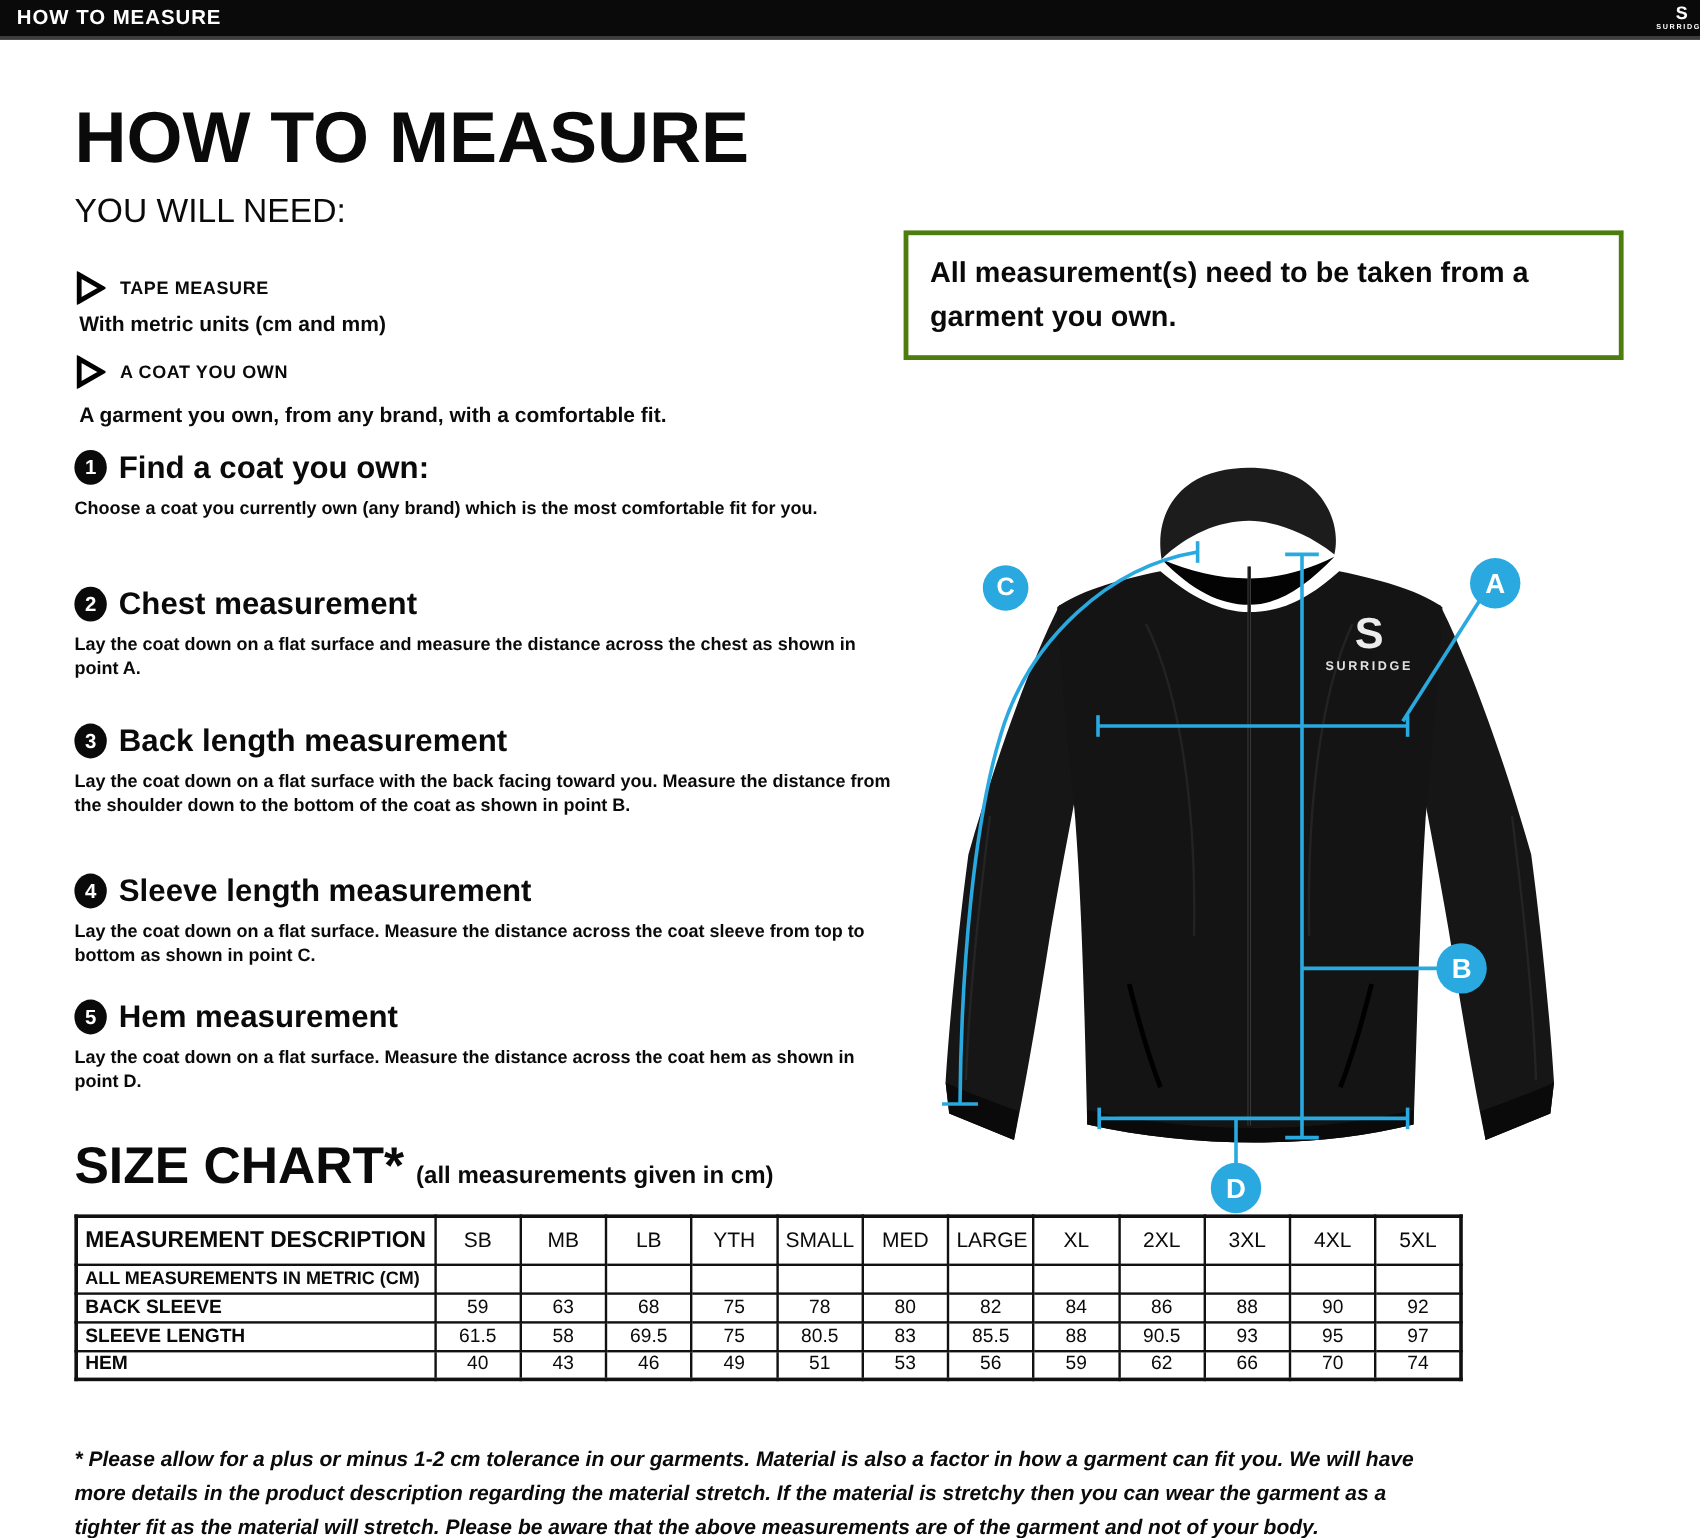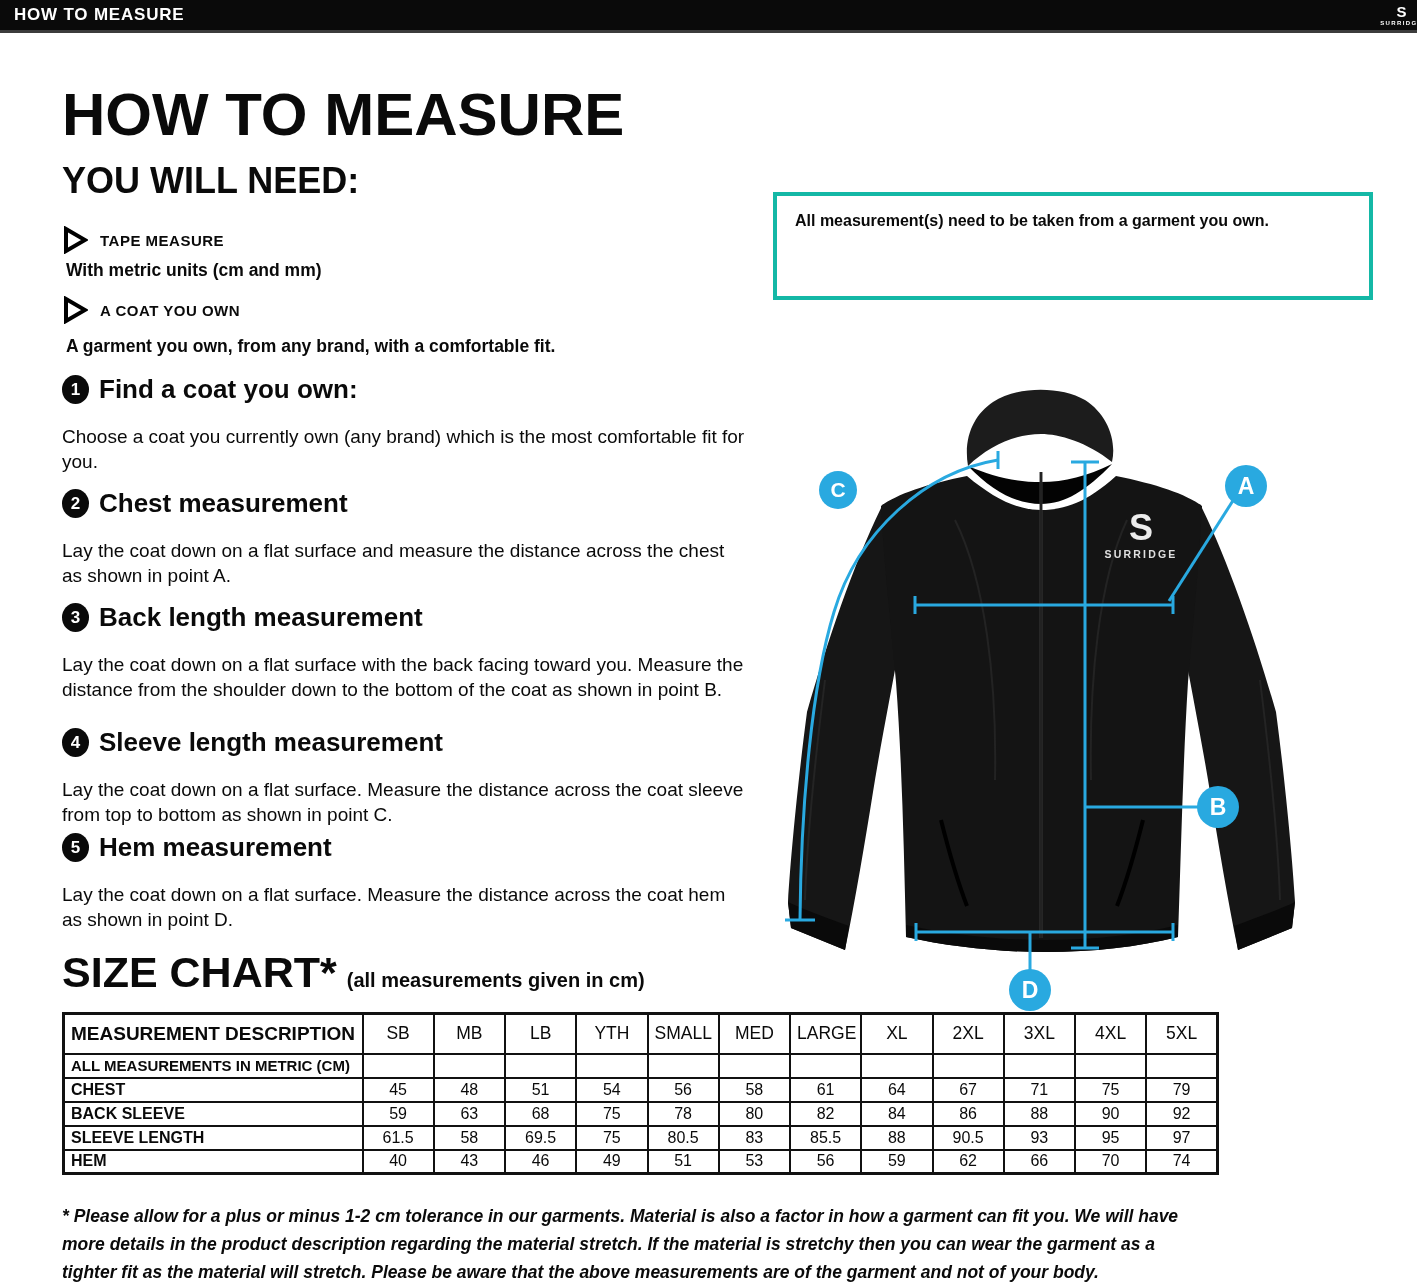--- a/index.html
+++ b/index.html
@@ -9,36 +9,36 @@
   
   .topbar{position:absolute;left:0;top:0;width:100%;height:33px;background:#0a0a0a;
           border-bottom:3px solid #3c3c3c;display:flex;align-items:center;justify-content:space-between;box-sizing:border-box;}
   .topbar-title{color:#fff;font-weight:bold;font-size:17px;letter-spacing:.8px;padding-left:14px;}
   .topbar-logo{display:flex;flex-direction:column;align-items:center;padding-right:18px;line-height:1;}
   .topbar-logo .s{color:#fff;font-weight:bold;font-size:15px;}
   .topbar-logo .w{color:#fff;font-weight:bold;font-size:6px;letter-spacing:1.4px;margin-top:1px;}
 
   
   .h1{position:absolute;left:62px;top:80px;font-size:60px;font-weight:bold;letter-spacing:0;}
-  .h2{position:absolute;left:62px;top:160px;font-size:36px;font-weight:bold;}
+  .h2{position:absolute;left:62px;top:160px;font-size:28px;font-weight:normal;}
 
   .req{position:absolute;left:62px;display:flex;align-items:center;gap:12px;}
   .req-label{font-size:15px;font-weight:bold;letter-spacing:.5px;}
   .req-desc{position:absolute;left:66px;font-size:17.5px;font-weight:bold;}
 
   .step{position:absolute;left:62px;width:684px;}
   .step-head{display:flex;align-items:center;gap:10px;}
   .step-num{width:27px;height:29px;border-radius:50%;background:#0a0a0a;color:#fff;
             display:flex;align-items:center;justify-content:center;font-size:17px;font-weight:bold;flex:0 0 auto;}
   .step-title{font-size:26px;font-weight:bold;}
-  .step-body{margin-top:19px;font-size:19px;font-weight:normal;line-height:1.32;}
-
-  
-  .note-box{position:absolute;left:773px;top:192px;width:600px;height:108px;box-sizing:border-box;
-            border:4px solid #14b8a6;padding:13px 18px;font-size:16px;font-weight:bold;line-height:1.55;}
+  .step-body{margin-top:9px;font-size:15px;font-weight:bold;line-height:1.32;}
+
+  
+  .note-box{position:absolute;left:753px;top:192px;width:600px;height:108px;box-sizing:border-box;
+            border:4px solid #4d7c0f;padding:13px 18px;font-size:24px;font-weight:bold;line-height:1.55;}
 
   
   .figure{position:absolute;left:755px;top:380px;width:605px;height:635px;}
   .figure svg{position:absolute;left:0;top:0;}
   .marker{position:absolute;border-radius:50%;background:#29A9E0;color:#fff;font-weight:bold;
           display:flex;align-items:center;justify-content:center;}
   .marker.big{width:42px;height:42px;font-size:23px;}
   .marker.small{width:38px;height:38px;font-size:21px;}
 
   
@@ -236,35 +236,20 @@
           <td></td>
           <td></td>
           <td></td>
           <td></td>
           <td></td>
           <td></td>
           <td></td>
           <td></td>
       </tr>
       <tr>
-        <td class="rowlabel">CHEST</td>
-        <td class="val">45</td>
-        <td class="val">48</td>
-        <td class="val">51</td>
-        <td class="val">54</td>
-        <td class="val">56</td>
-        <td class="val">58</td>
-        <td class="val">61</td>
-        <td class="val">64</td>
-        <td class="val">67</td>
-        <td class="val">71</td>
-        <td class="val">75</td>
-        <td class="val">79</td>
-      </tr>
-      <tr>
         <td class="rowlabel">BACK SLEEVE</td>
         <td class="val">59</td>
         <td class="val">63</td>
         <td class="val">68</td>
         <td class="val">75</td>
         <td class="val">78</td>
         <td class="val">80</td>
         <td class="val">82</td>
         <td class="val">84</td>
         <td class="val">86</td>

